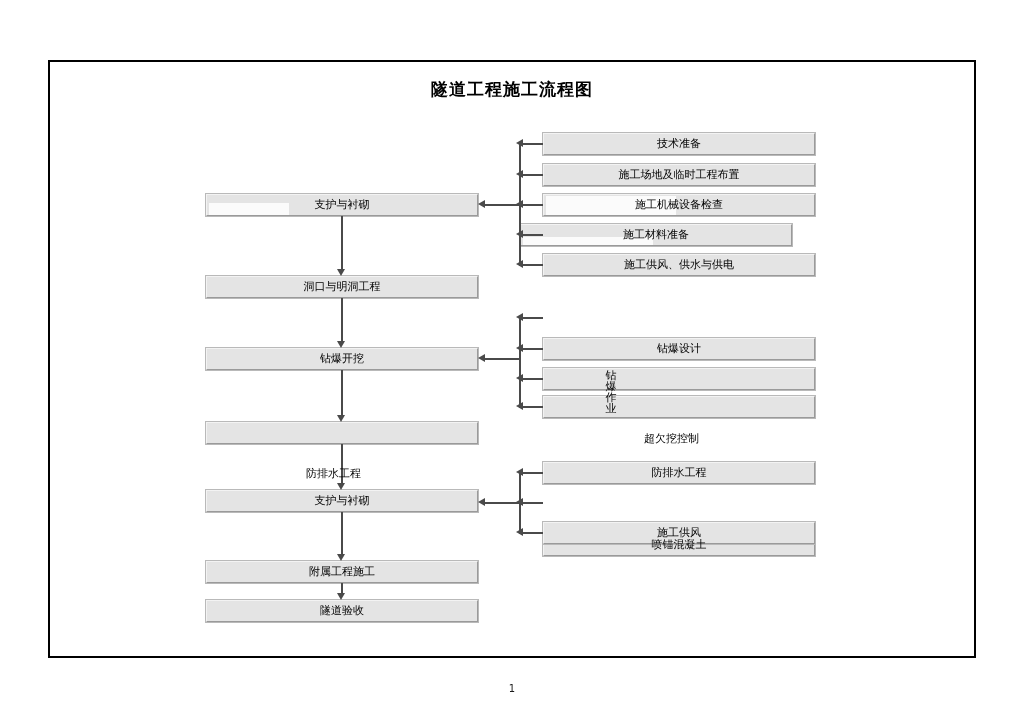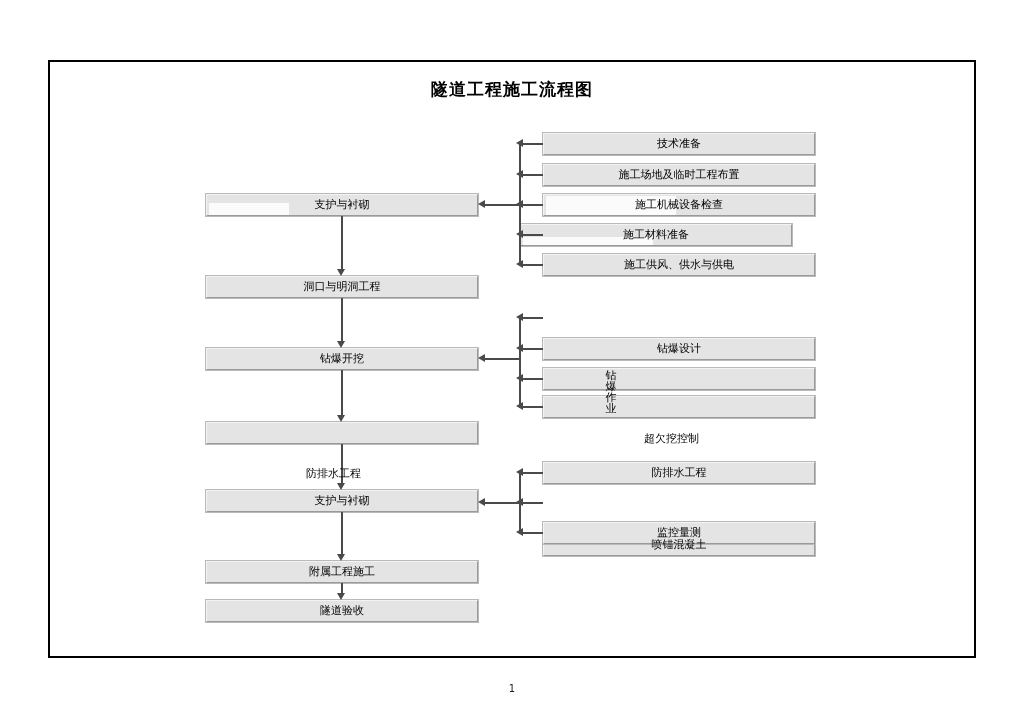--- a/index.html
+++ b/index.html
@@ -284,21 +284,21 @@
 
   <div class="flow-box" style="left:543px; top:462px; width:272px; height:22px;">
     <div class="bx-label">防排水工程</div>
   </div>
 
   <div class="flow-box" style="left:543px; top:492px; width:272px; height:22px;margin-top:42px;">
     <div class="bx-label">喷锚混凝土</div>
   </div>
 
   <div class="flow-box" style="left:543px; top:522px; width:272px; height:22px;">
-    <div class="bx-label">监控量测</div>
+    <div class="bx-label">施工供风</div>
   </div>
 
   <div class="ln-v" style="left:519px; top:472px; height:61px;"></div>
 
   <div class="ln-h" style="left:519px; top:472px; width:24px;"></div>
   <div class="ar-left" style="left:516px; top:468px;"></div>
 
   <div class="ln-h" style="left:519px; top:502px; width:24px;"></div>
   <div class="ar-left" style="left:516px; top:498px;"></div>
 

